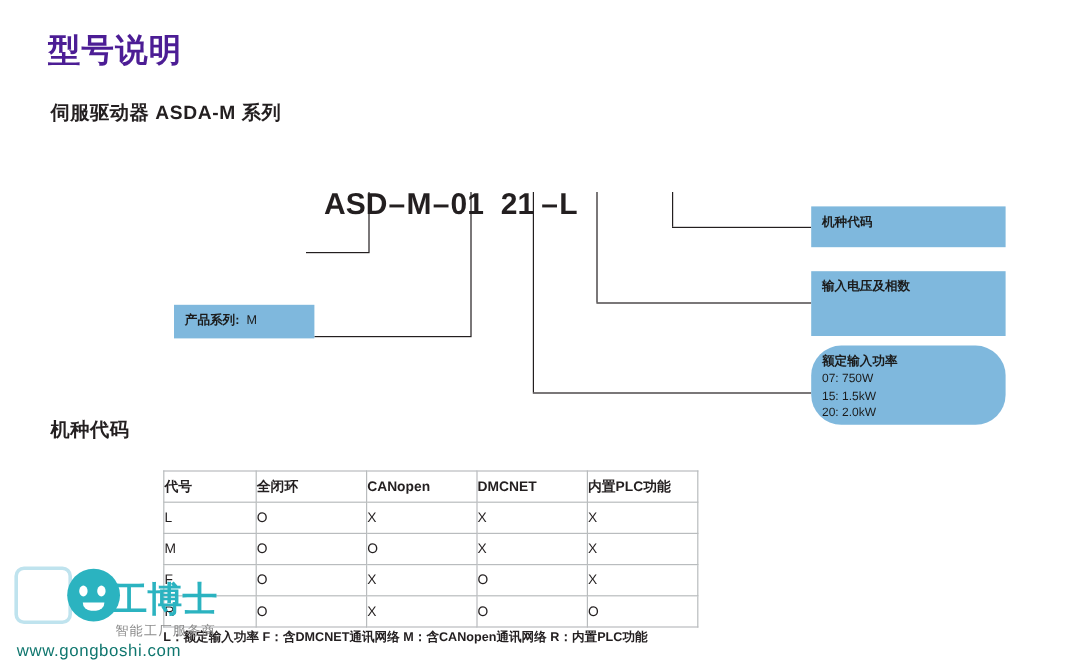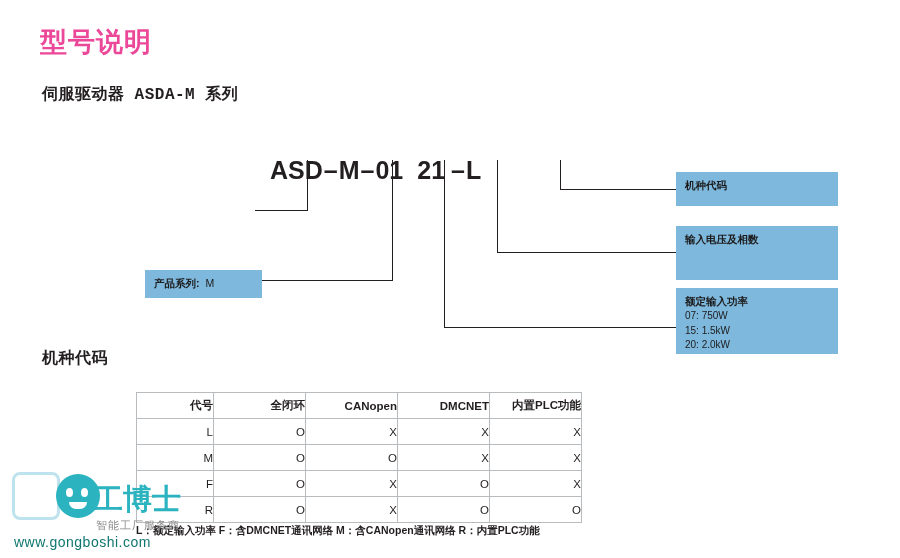--- a/index.html
+++ b/index.html
@@ -21,32 +21,31 @@
     height: 558px;
   }
 
   
   .main-title {
     position: absolute;
     left: 40px;
     top: 24px;
     font-size: 27px;
     font-weight: bold;
-    color: #ec4899;
+    color: #4c1d95;
     letter-spacing: 1px;
   }
   .sub-title {
     position: absolute;
     left: 42px;
     top: 84px;
     font-size: 16px;
     font-weight: bold;
     color: #231f20;
     letter-spacing: 0.5px;
-    font-family: Liberation Mono, monospace;
   }
   .section-title {
     position: absolute;
     left: 42px;
     top: 348px;
     font-size: 16px;
     font-weight: bold;
     color: #231f20;
     letter-spacing: 0.5px;
   }
@@ -96,30 +95,30 @@
   }
   .box .b-value {
     white-space: nowrap;
     font-weight: normal;
   }
 
   #box-product-name {
     left: 82px; top: 194px; width: 173px; height: 32px;
   }
   #box-product-series {
-    left: 145px; top: 270px; width: 117px; height: 28px;
+    left: 145px; top: 254px; width: 117px; height: 28px;
   }
   #box-machine-code {
     left: 676px; top: 172px; width: 162px; height: 34px;
   }
   #box-voltage {
     left: 676px; top: 226px; width: 162px; height: 54px;
   }
   #box-power {
-    left: 676px; top: 288px; width: 162px; height: 66px;
+    left: 676px; top: 288px; width: 162px; height: 66px; border-radius: 25px;
   }
 
   
   .ln {
     position: absolute;
     background: #231f20;
   }
   .ln.h { height: 1px; }
   .ln.v { width: 1px; }
 
@@ -128,21 +127,21 @@
     position: absolute;
     left: 136px;
     top: 392px;
     border-collapse: collapse;
     font-size: 11.5px;
   }
   .code-table th, .code-table td {
     border: 1px solid #b9bcbe;
     width: 91px;
     height: 25px;
-    text-align: right;
+    text-align: left;
     vertical-align: middle;
     font-weight: normal;
     color: #231f20;
     padding: 0;
   }
   .code-table th {
     font-weight: bold;
   }
   .code-table td.col0, .code-table th.col0 {
     width: 76px;

